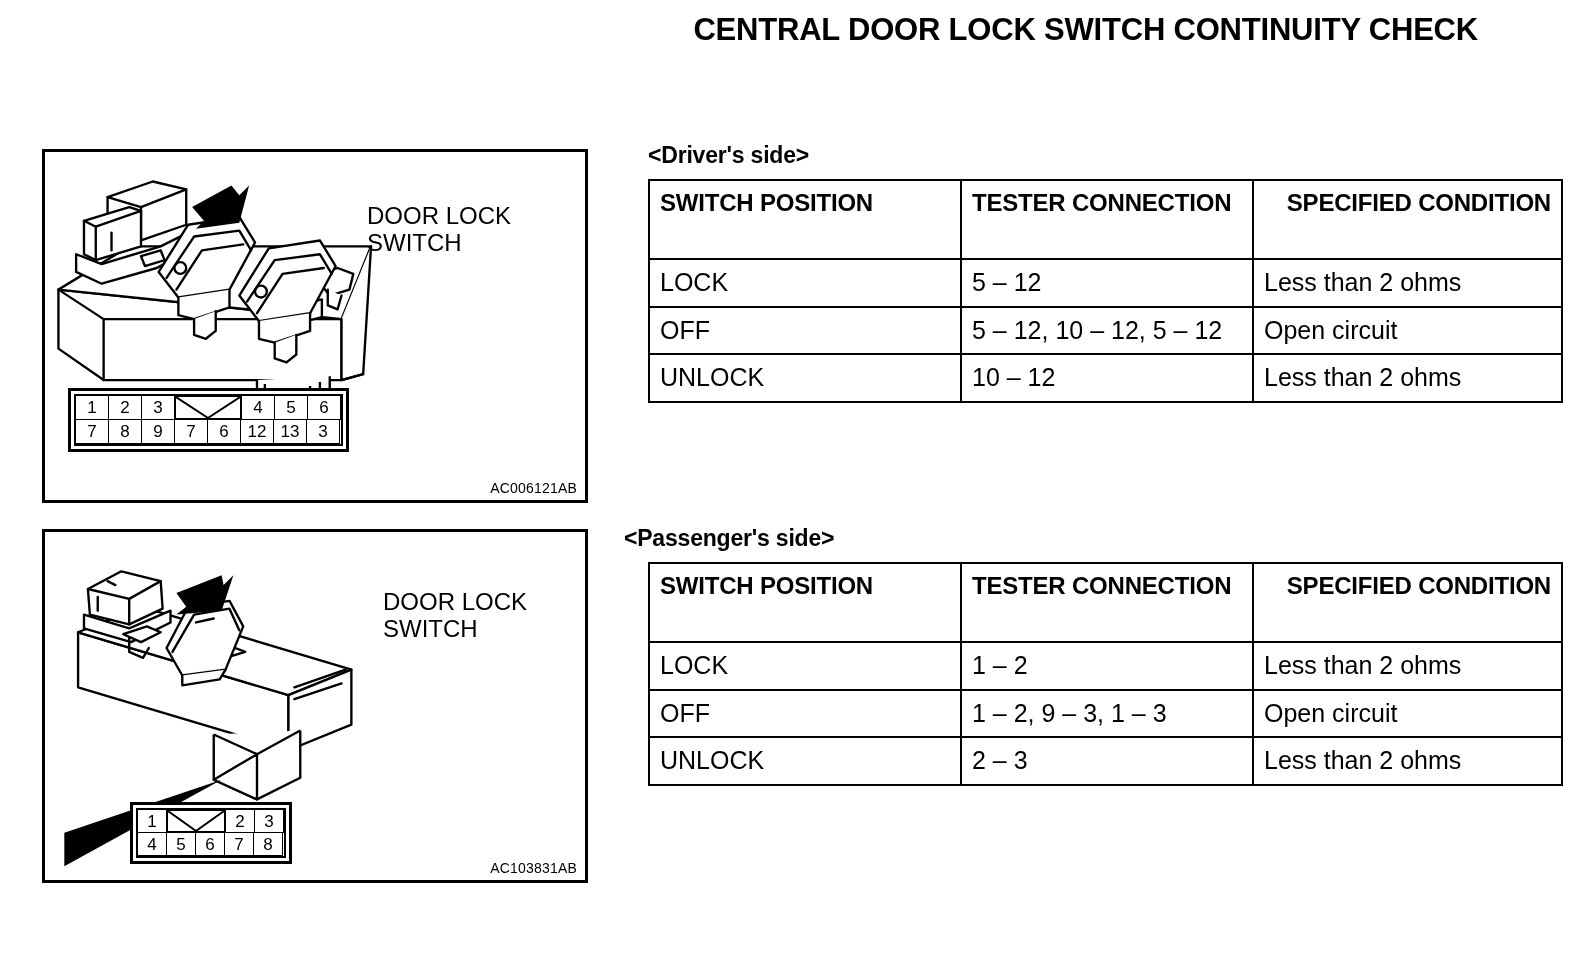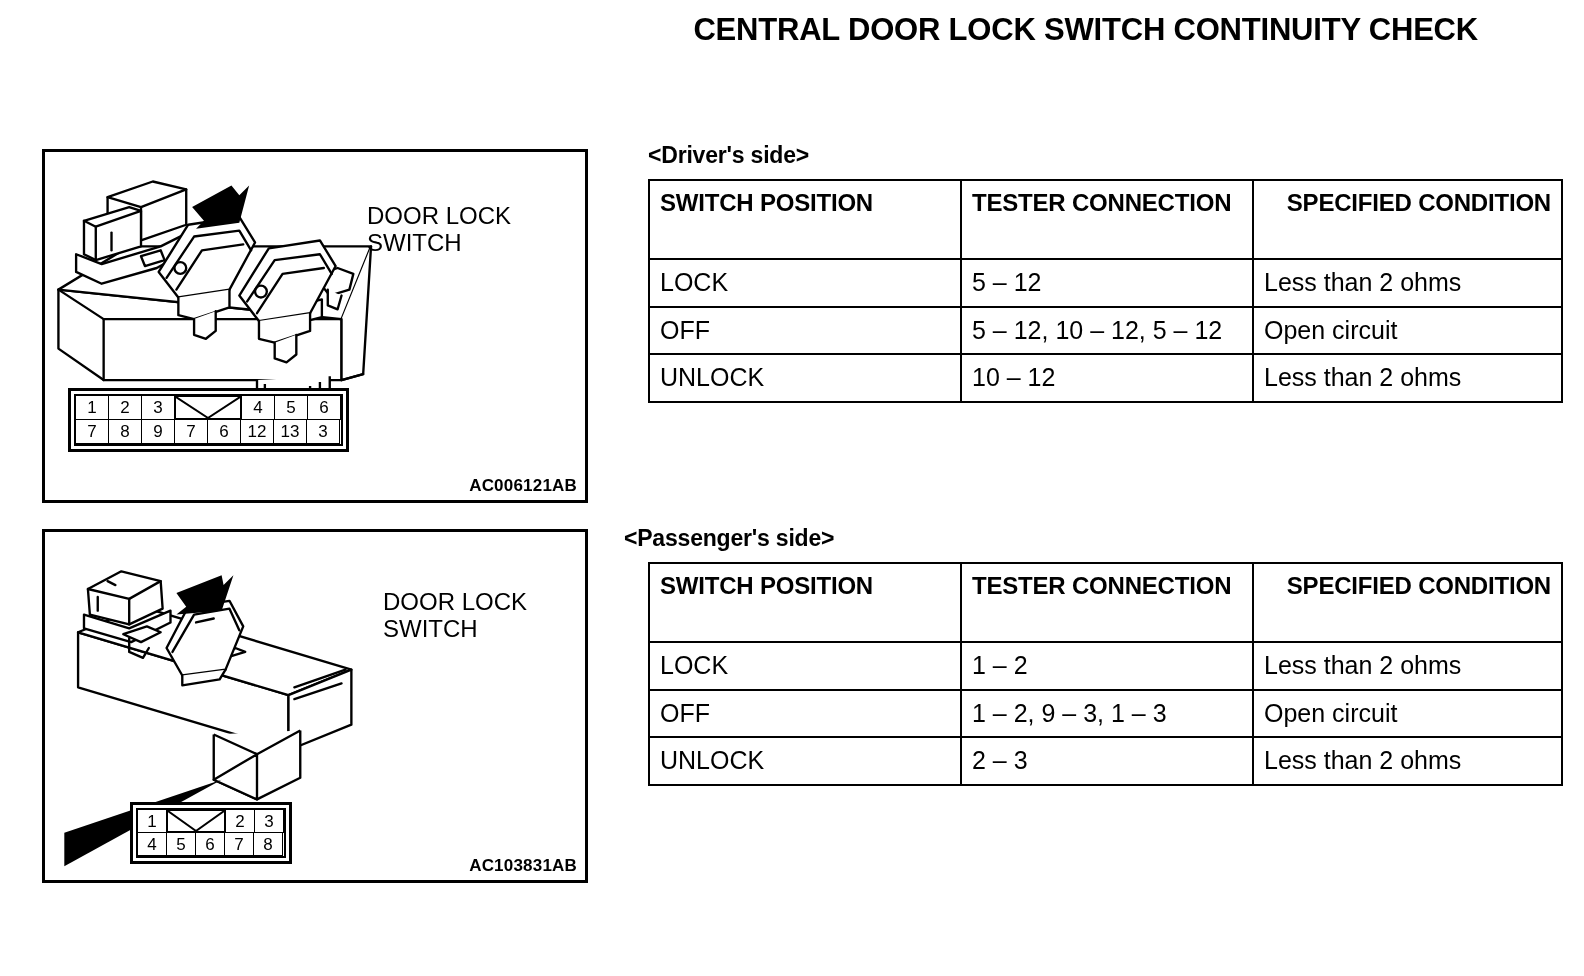--- a/index.html
+++ b/index.html
@@ -39,22 +39,22 @@
   }
   #figure-driver  { left: 42px;  top: 149px; width: 546px; height: 354px; }
   #figure-passenger { left: 42px; top: 529px; width: 546px; height: 354px; }
 
   .fig-svg { position: absolute; left: 0; top: 0; width: 100%; height: 100%; }
 
   .fig-caption {
     position: absolute;
     right: 8px;
     bottom: 4px;
-    font-size: 17px;
-    font-weight: bold;
+    font-size: 14px;
+    font-weight: normal;
     letter-spacing: 0.2px;
   }
 
   .callout-label {
     position: absolute;
     font-size: 24px;
     line-height: 1.12;
     letter-spacing: 0px;
     white-space: pre-line;
     margin-top: 41px;

